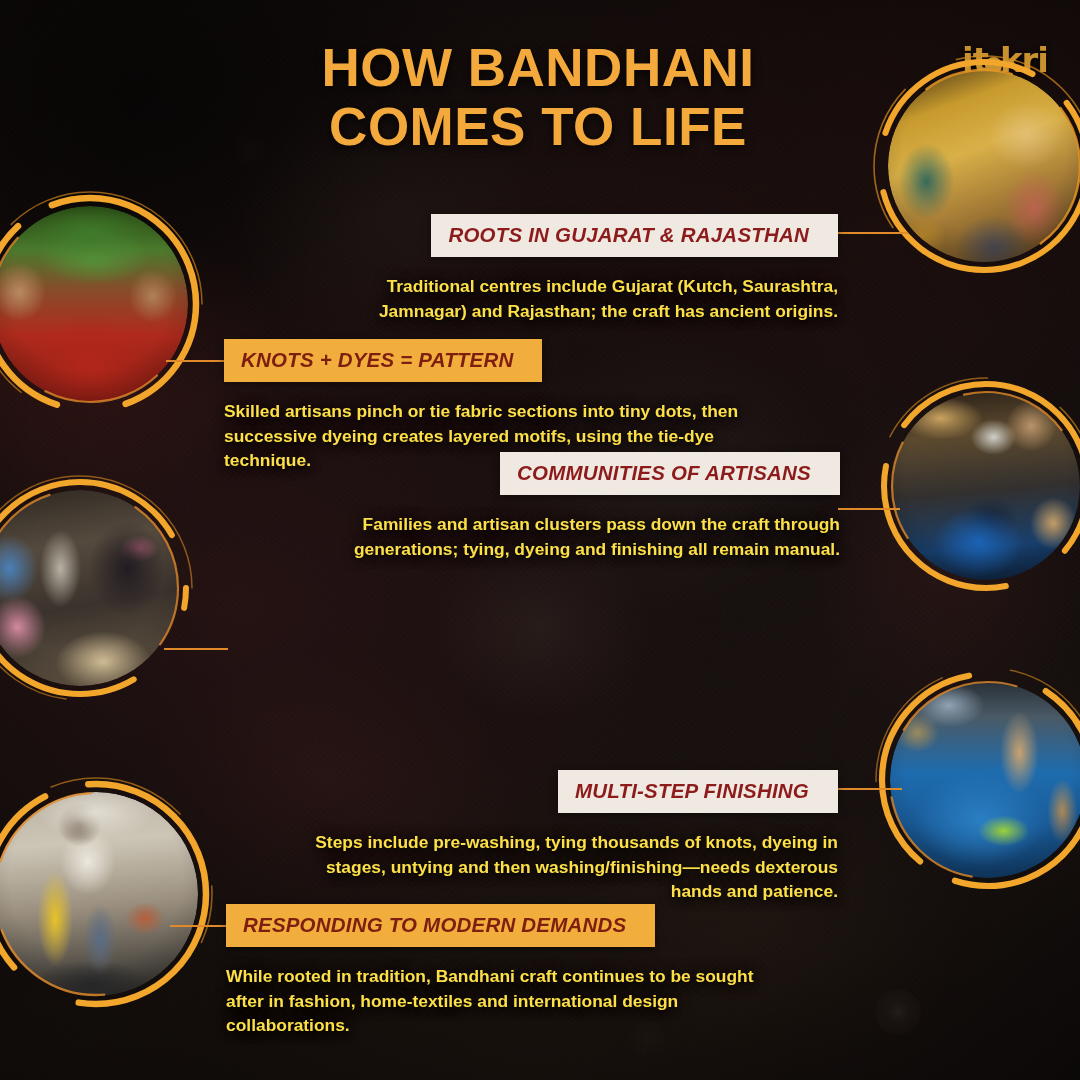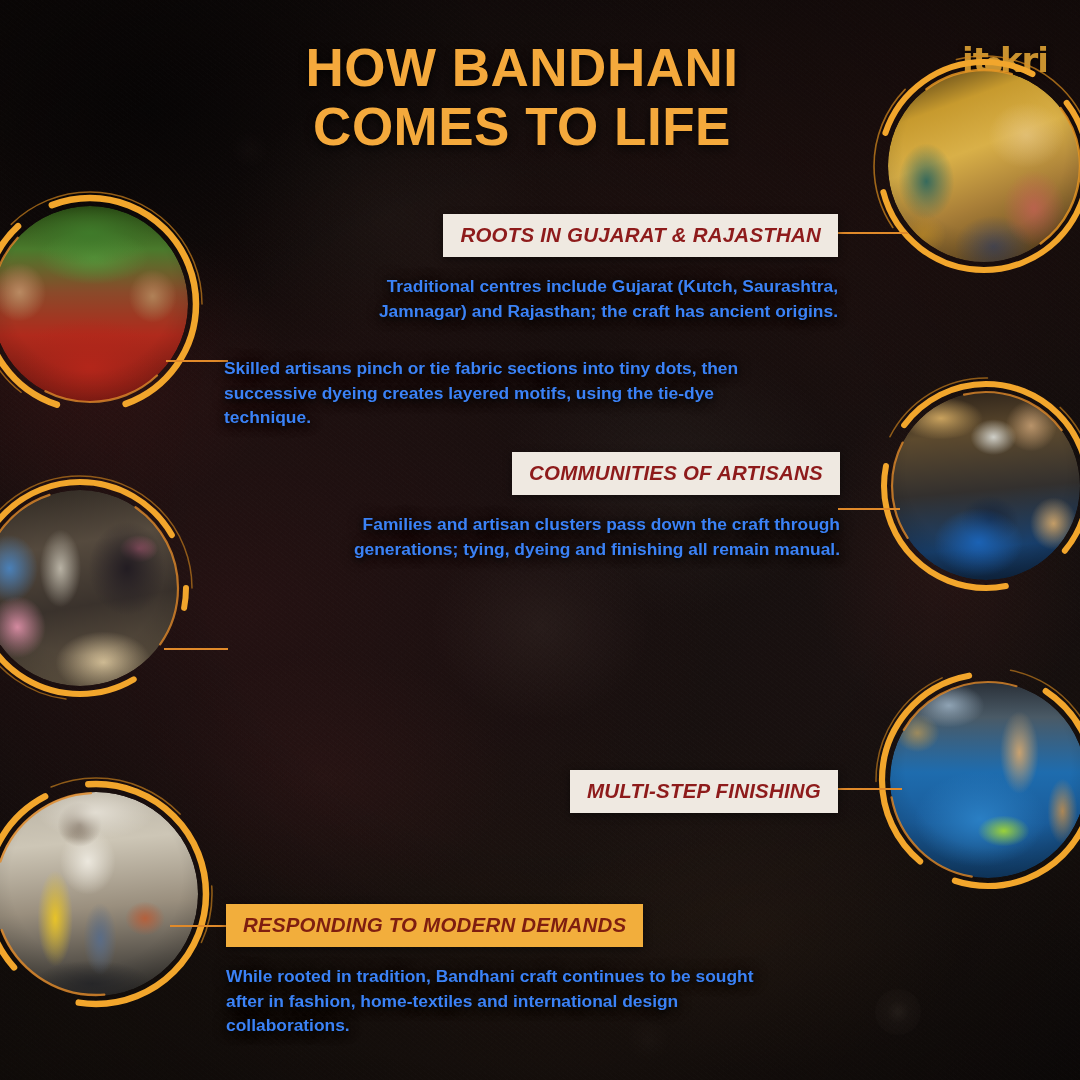--- a/index.html
+++ b/index.html
@@ -55,21 +55,21 @@
     background: radial-gradient(ellipse 78% 74% at 50% 48%, rgba(0,0,0,0) 40%, rgba(0,0,0,.50) 100%);
   }
   
   .bg-scrim {
     background: linear-gradient(90deg, rgba(8,5,5,.28) 0%, rgba(8,5,5,.42) 18%, rgba(8,5,5,.40) 74%, rgba(8,5,5,.26) 100%);
   }
 
   
   #header { position:absolute; left:0; top:0; width:1080px; height:185px; }
   .title {
-    position:absolute; left:172px; top:38px; width:700px;
+    position:absolute; left:188px; top:38px; width:700px;
     text-align:center;
     color:#F4A93C;
     font-size:53px;
     font-weight:bold;
     line-height:1.12;
     letter-spacing:.5px;
     text-shadow:0 3px 10px rgba(0,0,0,.75);
   }
   .title .l2 { display:block;text-align:center; }
 
@@ -165,35 +165,35 @@
       linear-gradient(175deg, #b9b2a4 0%, #cdc6b6 26%, #9a8f7e 56%, #4a4640 86%, #23211f 100%);
   }
 
   
   .conn { position:absolute; height:2px; background:#E08A2A; }
 
   
   .section { position:absolute; }
   .label {
     display:inline-block;
-    padding:9px 17px 10px 17px;
+    padding:9px 29px 10px 17px;
     font-size:20.5px;
     font-weight:bold;
     font-style:italic;
     letter-spacing:.2px;
     white-space:nowrap;
     color:#8E1B1B;
     box-shadow:0 2px 8px rgba(0,0,0,.45);
   }
   .label.cream { background:#EFE9E1; color:#8E1B1B; }
   .label.amber { background:#F2AE3C; color:#7E1E10; }
 
   .body {
     margin-top:17px;
-    color:#3b82f6;
+    color:#fde047;
     font-size:17.4px;
     font-weight:bold;
     line-height:1.42;
     text-shadow:0 2px 6px rgba(0,0,0,.85), 0 0 14px rgba(0,0,0,.55);
   }
   .body.right { text-align:right; }
   .body.left  { text-align:left; }
 </style>
 </head>
 <body>
@@ -295,31 +295,33 @@
 <div class="conn" style="left:164px; top:648px; width:64px;"></div>
 <div class="conn" style="left:836px; top:788px; width:66px;"></div>
 <div class="conn" style="left:170px; top:925px; width:58px;"></div>
 
 <div class="section" style="left:302px; top:214px; width:536px; text-align:right;">
   <div class="label cream">ROOTS IN GUJARAT &amp; RAJASTHAN</div>
   <div class="body right">Traditional centres include Gujarat (Kutch, Saurashtra, Jamnagar) and Rajasthan; the craft has ancient origins.</div>
 </div>
 
 <div class="section" style="left:224px; top:339px; width:556px; text-align:left;">
+  <div class="label amber">KNOTS + DYES = PATTERN</div>
   <div class="body left">Skilled artisans pinch or tie fabric sections into tiny dots, then successive dyeing creates layered motifs, using the tie-dye technique.</div>
 </div>
 
 <div class="section" style="left:300px; top:452px; width:540px; text-align:right;">
   <div class="label cream">COMMUNITIES OF ARTISANS</div>
   <div class="body right">Families and artisan clusters pass down the craft through generations; tying, dyeing and finishing all remain manual.</div>
 </div>
 
 <div class="section" style="left:226px; top:628px; width:552px; text-align:left;">
 </div>
 
 <div class="section" style="left:300px; top:770px; width:538px; text-align:right;">
   <div class="label cream">MULTI-STEP FINISHING</div>
+  <div class="body right">Steps include pre-washing, tying thousands of knots, dyeing in stages, untying and then washing/finishing—needs dexterous hands and patience.</div>
 </div>
 
 <div class="section" style="left:226px; top:904px; width:556px; text-align:left;">
   <div class="label amber">RESPONDING TO MODERN DEMANDS</div>
   <div class="body left">While rooted in tradition, Bandhani craft continues to be sought after in fashion, home-textiles and international design collaborations.</div>
 </div>
 
 </body></html>

